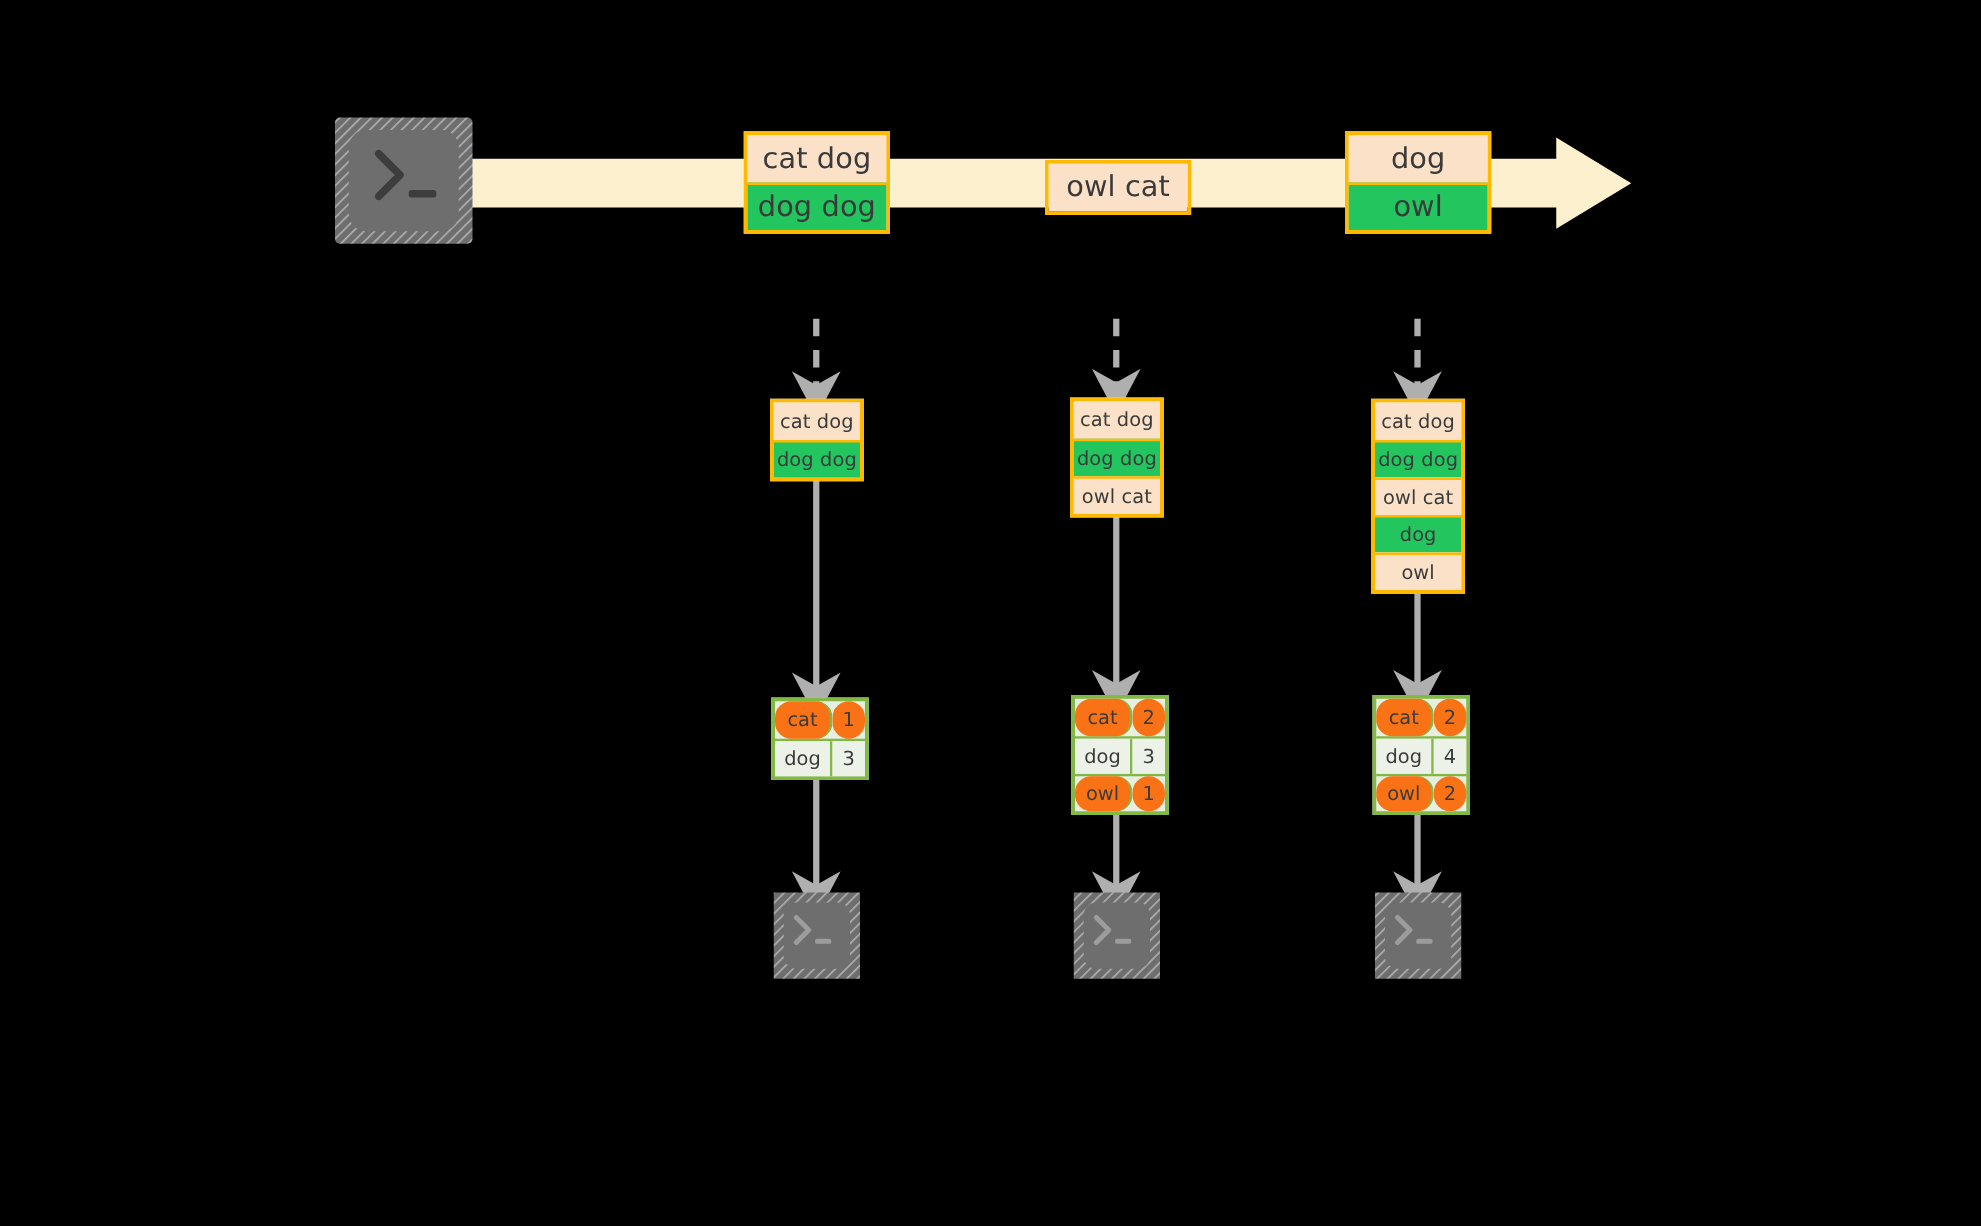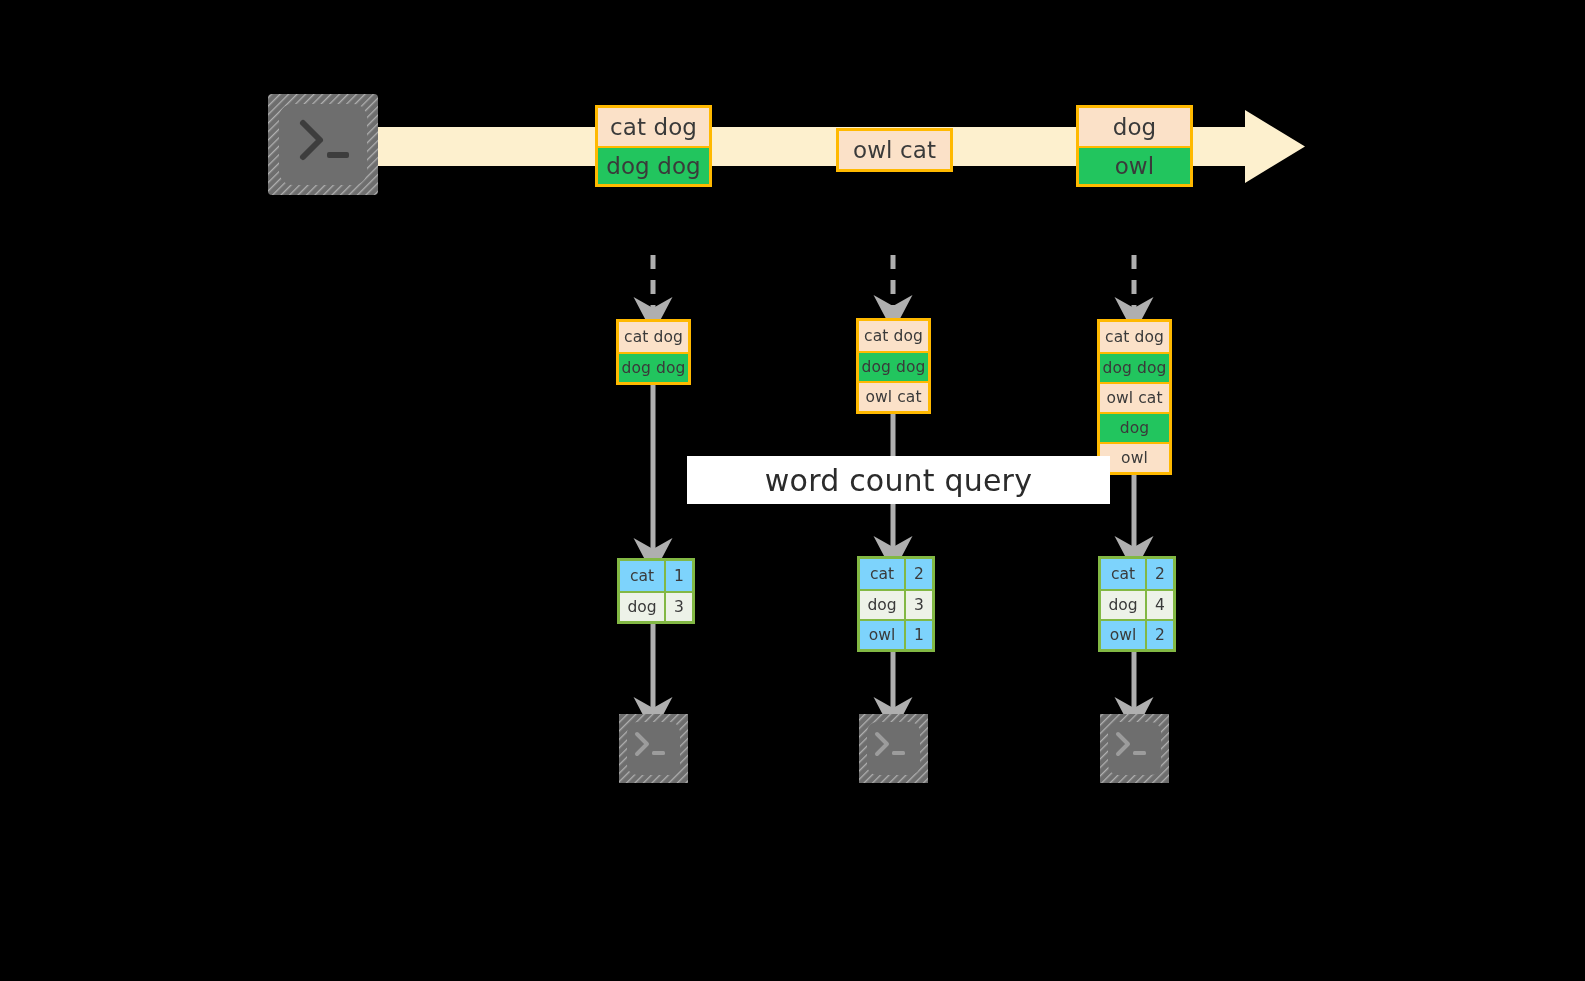--- a/index.html
+++ b/index.html
@@ -70,21 +70,21 @@
   .gcell {
     box-sizing: border-box;
     display: flex;
     align-items: center;
     justify-content: center;
     font-size: 15.5px;
     color: #3a3a3a;
   }
   .gcell.key { width: 46px; border-right: 2px solid #82B844; }
   .gcell.val { width: 26px; }
-  .grow.dark  .gcell { background: #7dd3fc; }
+  .grow.dark  .gcell { background: #f97316; border-radius: 13px; }
   .grow.light .gcell { background: #EDF2E8; }
 
   
   #banner {
     position: absolute;
     left: 687px;
     top: 456px;
     width: 423px;
     height: 48px;
     background: #FFFFFF;
@@ -192,23 +192,20 @@
     </div>
 
     <div class="obox small" style="left:1097px; top:319px; width:75px;">
       <div class="orow dark">cat dog</div>
       <div class="orow light">dog dog</div>
       <div class="orow dark">owl cat</div>
       <div class="orow light">dog</div>
       <div class="orow dark">owl</div>
     </div>
 
-    <div id="banner">
-      <span id="banner-label">word count query</span>
-    </div>
 
     <div class="gbox" style="left:617px; top:558px; width:78px;">
       <div class="grow dark">
         <div class="gcell key">cat</div>
         <div class="gcell val">1</div>
       </div>
       <div class="grow light">
         <div class="gcell key">dog</div>
         <div class="gcell val">3</div>
       </div>

